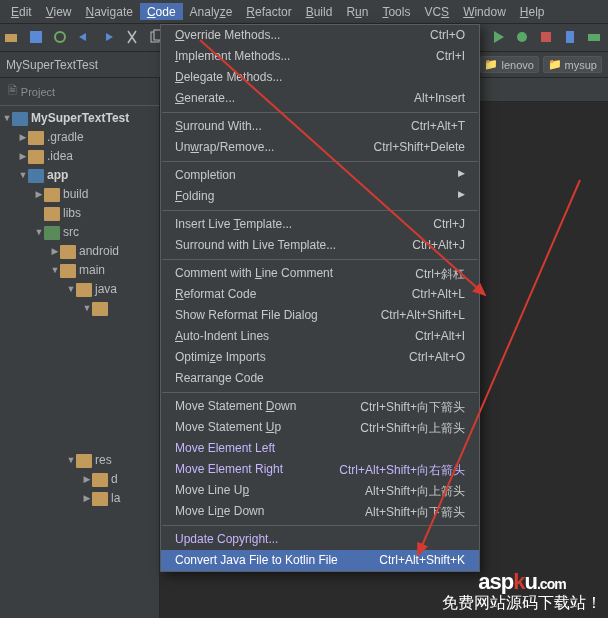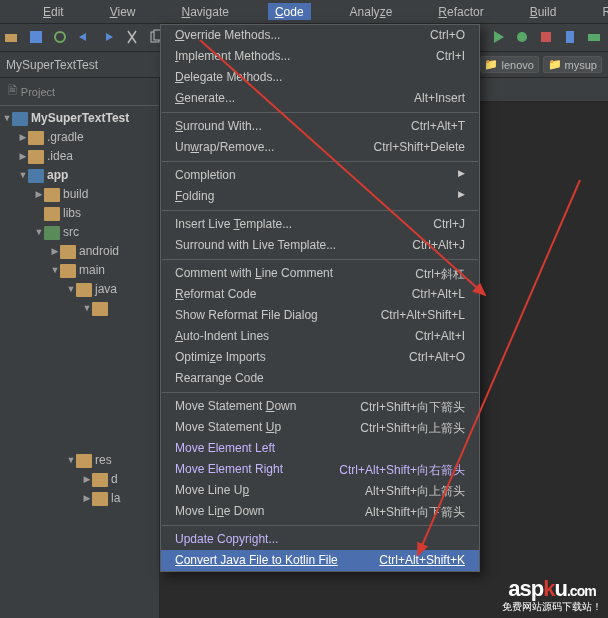--- a/index.html
+++ b/index.html
@@ -1,18 +1,18 @@
 <!DOCTYPE html>
 <html><head>
 <meta charset="utf-8">
 <style>
   * { margin: 0; padding: 0; box-sizing: border-box; font-family: "Segoe UI", Arial, sans-serif; }
   body { width: 608px; height: 618px; background: #3c3f41; color: #bbbbbb; overflow: hidden; position: relative; font-size: 12px; }
   .menubar { display: flex; background: #3c3f41; padding: 3px 4px; height: 24px; border-bottom: 1px solid #282828; }
-  .menubar-item { padding: 2px 7px; cursor: pointer; margin-left: 32px; }
+  .menubar-item { padding: 2px 7px; cursor: pointer; }
   .menubar-item.active { background: #4b6eaf; color: #fff; }
   .menubar-item u { text-decoration: underline; }
   .toolbar { display: flex; background: #3c3f41; padding: 2px 4px; height: 28px; align-items: center; gap: 6px; border-bottom: 1px solid #282828; }
   .toolbar .icon { width: 18px; height: 18px; display: inline-block; }
   .breadcrumb { display: flex; align-items: center; background: #3c3f41; height: 26px; padding: 0 6px; border-bottom: 1px solid #282828; gap: 4px; }
   .breadcrumb-seg { display: flex; align-items: center; gap: 3px; padding: 1px 4px; background: #4a4d4f; border: 1px solid #555; border-radius: 2px; font-size: 11px; }
   .main { display: flex; height: calc(618px - 24px - 28px - 26px); }
   .project-panel { width: 160px; background: #3b3e40; border-right: 1px solid #282828; overflow: hidden; }
   .panel-header { padding: 4px 8px; border-bottom: 1px solid #515658; display: flex; align-items: center; gap: 4px; font-size: 11px; color: #8c8c8c; }
   .tree { padding: 2px 0; font-size: 12px; }
@@ -28,30 +28,30 @@
   .folder.res { background: #c29a5b; }
   .editor { flex: 1; background: #2b2b2b; position: relative; overflow: hidden; }
   .tab-bar { display: flex; background: #3c3f41; border-bottom: 1px solid #282828; height: 24px; }
   .tab { padding: 4px 10px; background: #515658; border-right: 1px solid #282828; display: flex; align-items: center; gap: 4px; font-size: 11px; }
   .tab .close { color: #888; }
   .code { padding: 6px 10px; font-family: Consolas, monospace; font-size: 13px; line-height: 22px; }
   .code .kw { color: #cc7832; } .code .id { color: #a9b7c6; } .code .fn { color: #ffc66d; }
   .code .str { color: #9876aa; } .code .cls { color: #a9b7c6; } .code .hl { color: #cc7832; font-weight: bold; }
   .dropdown { position: absolute; left: 160px; top: 24px; width: 320px; background: #3c3f41; border: 1px solid #5a5d5f; box-shadow: 4px 4px 10px rgba(0,0,0,0.5); z-index: 100; }
   .dropdown-item { display: flex; justify-content: space-between; padding: 3px 14px; height: 21px; color: #c8c8c8; }
-  .dropdown-item.hover { background: #4b6eaf; color: #fff; text-decoration: underline; }
+  .dropdown-item.hover { background: #4b6eaf; color: #fff; }
   .dropdown-item.disabled { color: #c4b5fd; }
   .dropdown-sep { height: 1px; background: #5a5d5f; margin: 3px 1px; }
   .dropdown-item .arrow-sub { font-size: 9px; }
   .dropdown-item u { text-decoration: underline; }
   .watermark { position: absolute; right: 6px; bottom: 4px; z-index: 200; font-family: Arial, sans-serif; text-align: right; }
   .watermark .logo { font-size: 22px; font-weight: bold; color: #fff; letter-spacing: -1px; text-align: center; }
   .watermark .logo .red { color: #d43a2f; }
   .watermark .logo .dot { color: #fff; font-size: 14px; }
-  .watermark .sub { color: #fff; font-size: 10px; margin-top: -2px; }
+  .watermark .sub { color: #fff; font-size: 16px; margin-top: -2px; }
   .red-arrow { position: absolute; z-index: 150; pointer-events: none; }
 </style>
 </head>
 <body>
 
 <div class="menubar" id="menubar">
     <div class="menubar-item"><u>E</u>dit</div>
     <div class="menubar-item"><u>V</u>iew</div>
     <div class="menubar-item"><u>N</u>avigate</div>
     <div class="menubar-item active"><u>C</u>ode</div>

